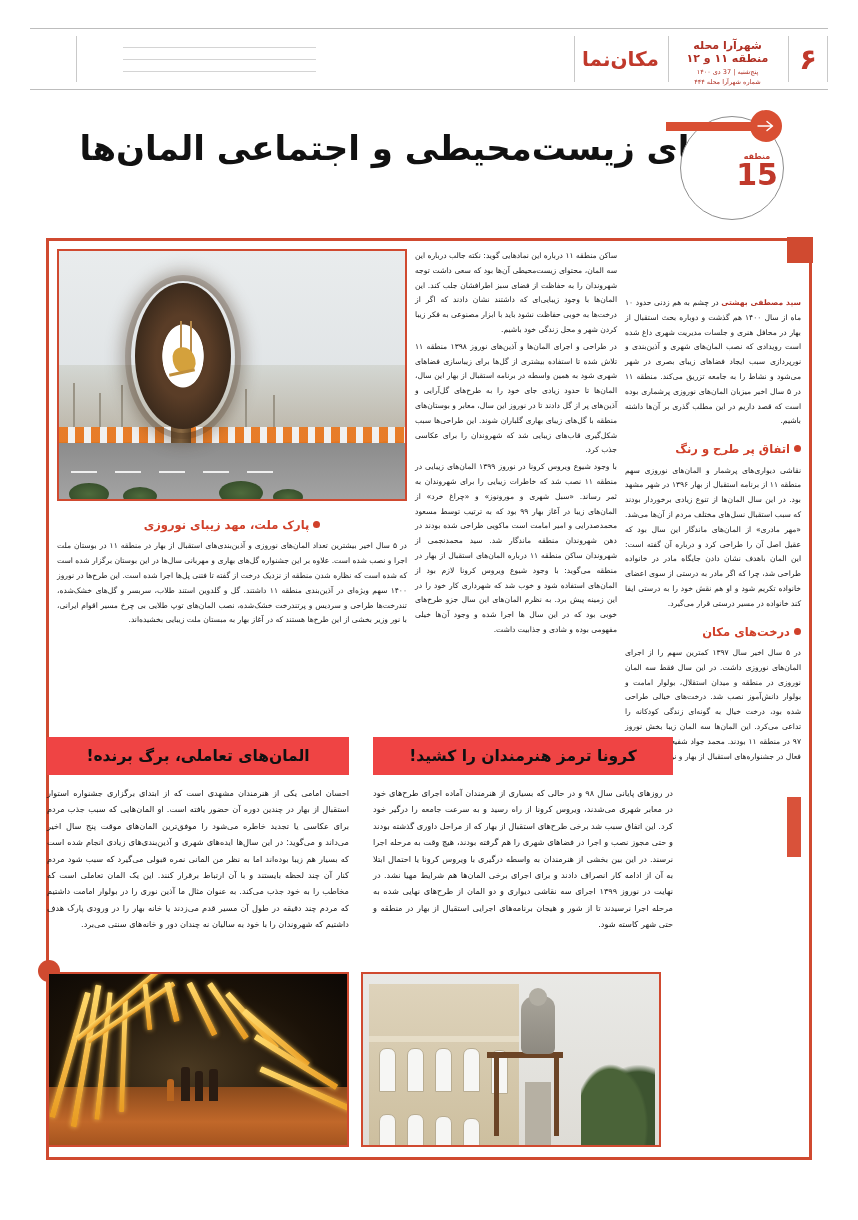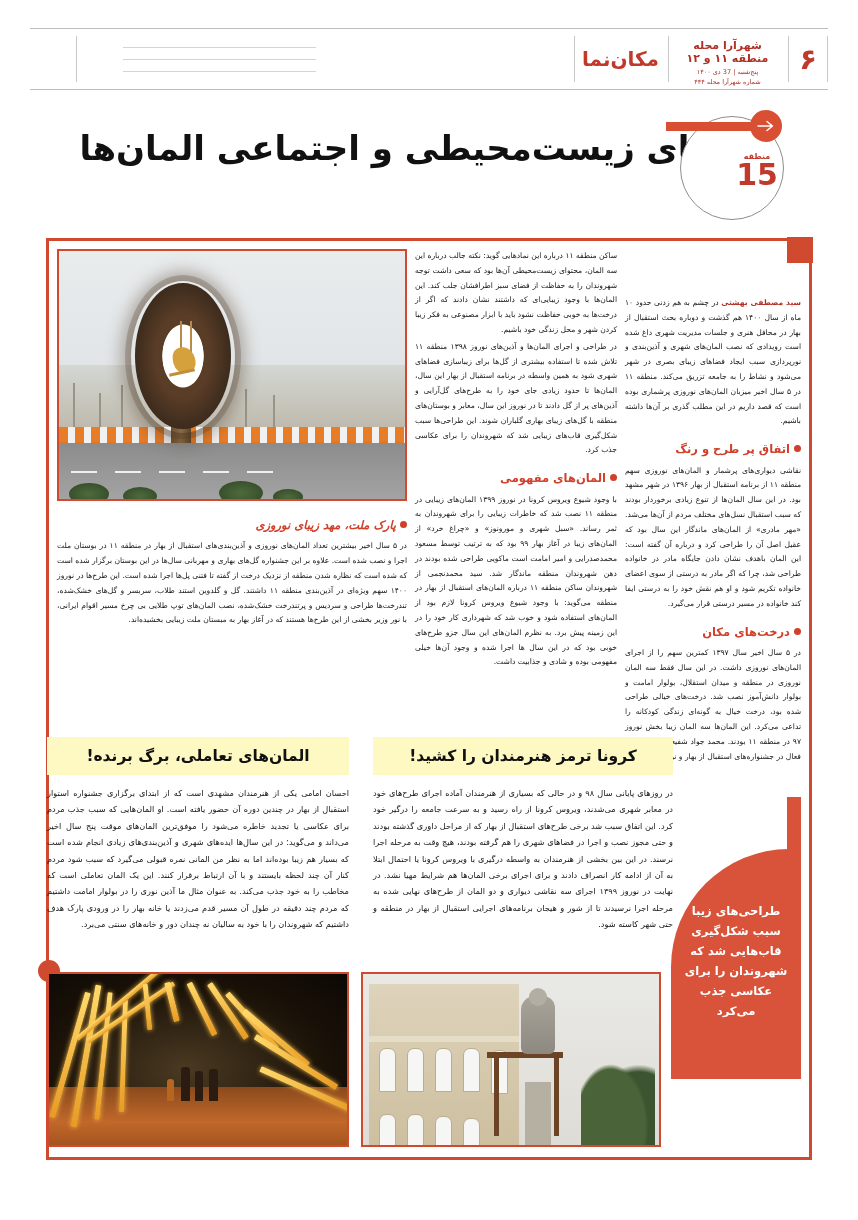--- a/index.html
+++ b/index.html
@@ -121,21 +121,21 @@
   .lead-name { color:#b03024; font-weight:bold; }
 
   .subhead {
     color:#d0402a; font-size:11.5px; font-weight:bold;
     margin:9px 0 3px 0; text-align:right;
   }
   .subhead .bullet {
     display:inline-block; width:7px; height:7px; border-radius:50%;
     background:#d0402a; margin-left:4px; vertical-align:1px;
   }
-  .subhead-c { text-align:right;font-style:italic; }
+  .subhead-c { text-align:center; }
 
   .col-right p, .col-mid p { margin-bottom:2px; }
 
   
   .hero-photo {
     position:absolute; top:0; right:0; left:0; height:252px;
     border:2px solid #d04a30; overflow:hidden; background:#cfd4d8;
   }
   .sky { position:absolute; inset:0; background:linear-gradient(#e9eced 0%, #dfe3e5 60%, #d7dbdd 100%); }
   .horizon-trees { position:absolute; bottom:72px; right:0; left:0; height:62px;
@@ -193,21 +193,21 @@
     position:absolute; top:60px; right:0px; width:14px; height:60px; background:#d9523a;
   }
 
   .story {
     position:absolute; top:0; width:300px;
   }
   .story-right { right:128px; }
   .story-left  { right:452px; width:302px; }
 
   .story-hd {
-    background:#fef9c3; height:38px;
+    background:#ef4444; height:38px;
     display:flex; align-items:center; justify-content:center;
     font-size:15.5px; font-weight:bold; color:#111; text-align:center;
     padding: 0 8px;
   }
   .story-body {
     margin-top:10px; font-size:8.2px; line-height:2.0; color:#151515;
     text-align:justify;
   }
 
   
@@ -305,23 +305,20 @@
         <div class="subhead">
           <span class="bullet"></span><span>درخت‌های مکان</span>
         </div>
         <p>در ۵ سال اخیر سال ۱۳۹۷ کمترین سهم را از اجرای المان‌های نوروزی داشت. در این سال فقط سه المان نوروزی در منطقه و میدان استقلال، بولوار امامت و بولوار دانش‌آموز نصب شد. درخت‌های خیالی طراحی شده بود، درخت خیال به گونه‌ای زندگی کودکانه را تداعی می‌کرد. این المان‌ها سه المان زیبا بخش نوروز ۹۷ در منطقه ۱۱ بودند. محمد جواد شفیعی از هنرمندان فعال در جشنواره‌های استقبال از بهار و نوروز است.</p>
       </div>
 
       <div class="col-mid">
         <p>ساکن منطقه ۱۱ درباره این نمادهایی گوید: نکته جالب درباره این سه المان، محتوای زیست‌محیطی آن‌ها بود که سعی داشت توجه شهروندان را به حفاظت از فضای سبز اطرافشان جلب کند. این المان‌ها با وجود زیبایی‌ای که داشتند نشان دادند که اگر از درخت‌ها به خوبی حفاظت نشود باید با ابزار مصنوعی به فکر زیبا کردن شهر و محل زندگی خود باشیم.</p>
         <p>در طراحی و اجرای المان‌ها و آذین‌های نوروز ۱۳۹۸ منطقه ۱۱ تلاش شده تا استفاده بیشتری از گل‌ها برای زیباسازی فضاهای شهری شود به همین واسطه در برنامه استقبال از بهار این سال، المان‌ها تا حدود زیادی جای خود را به طرح‌های گل‌آرایی و آذین‌های پر از گل دادند تا در نوروز این سال، معابر و بوستان‌های منطقه با گل‌های زیبای بهاری گلباران شوند. این طراحی‌ها سبب شکل‌گیری قاب‌های زیبایی شد که شهروندان را برای عکاسی جذب کرد.</p>
 
-        <div class="subhead">
-          <span class="bullet"></span><span>المان‌های مفهومی</span>
-        </div>
         <p>با وجود شیوع ویروس کرونا در نوروز ۱۳۹۹ المان‌های زیبایی در منطقه ۱۱ نصب شد که خاطرات زیبایی را برای شهروندان به ثمر رساند. «سبل شهری و مورونوز» و «چراغ خرد» از المان‌های زیبا در آغاز بهار ۹۹ بود که به ترتیب توسط مسعود محمدصدرایی و امیر امامت است ماکویی طراحی شده بودند در دهن شهروندان منطقه ماندگار شد. سید محمدنجمی از شهروندان ساکن منطقه ۱۱ درباره المان‌های استقبال از بهار در منطقه می‌گوید: با وجود شیوع ویروس کرونا لازم بود از المان‌های استفاده شود و خوب شد که شهرداری کار خود را در این زمینه پیش برد. به نظرم المان‌های این سال جزو طرح‌های خوبی بود که در این سال ها اجرا شده و وجود آن‌ها خیلی مفهومی بوده و شادی و جذابیت داشت.</p>
       </div>
 
       <div class="col-left-top">
         <div class="hero-photo">
           <div class="sky"></div>
           <div class="horizon-trees"></div>
           <div class="tree-sil" style="left:14px;height:46px;"></div>
           <div class="tree-sil" style="left:40px;height:36px;"></div>
           <div class="tree-sil" style="left:62px;height:44px;"></div>
@@ -354,21 +351,20 @@
             <span class="bullet"></span><span>پارک ملت، مهد زیبای نوروزی</span>
           </div>
           <p>در ۵ سال اخیر بیشترین تعداد المان‌های نوروزی و آذین‌بندی‌های استقبال از بهار در منطقه ۱۱ در بوستان ملت اجرا و نصب شده است. علاوه بر این جشنواره گل‌های بهاری و مهربانی سال‌ها در این بوستان برگزار شده است که شده است که نظاره شدن منطقه از نزدیک درخت از گفته تا فتنی پل‌ها اجرا شده است. این طرح‌ها در نوروز ۱۴۰۰ سهم ویژه‌ای در آذین‌بندی منطقه ۱۱ داشتند. گل و گلدوین استند طلاب، سربسر و گل‌های خشک‌شده، تندرخت‌ها طراحی و سردیس و پرتندرخت خشک‌شده، نصب المان‌های توپ طلایی بی چرخ مسیر اقوام ایرانی، با نور وزیر بخشی از این طرح‌ها هستند که در آغاز بهار به مبستان ملت زیبایی بخشیده‌اند.</p>
         </div>
       </div>
     </div>
 
     <div class="bottom-area">
 
       <div class="quote-tail"></div>
-      <div class="quote-box">طراحی‌های زیبا سبب شکل‌گیری قاب‌هایی شد که شهروندان را برای عکاسی جذب می‌کرد</div>
 
       <div class="story story-right">
         <div class="story-hd">کرونا ترمز هنرمندان را کشید!</div>
         <div class="story-body">در روزهای پایانی سال ۹۸ و در حالی که بسیاری از هنرمندان آماده اجرای طرح‌های خود در معابر شهری می‌شدند، ویروس کرونا از راه رسید و به سرعت جامعه را درگیر خود کرد. این اتفاق سبب شد برخی طرح‌های استقبال از بهار که از مراحل داوری گذشته بودند و حتی مجوز نصب و اجرا در فضاهای شهری را هم گرفته بودند، هیچ وقت به مرحله اجرا نرسند. در این بین بخشی از هنرمندان به واسطه درگیری با ویروس کرونا یا احتمال ابتلا به آن از ادامه کار انصراف دادند و برای اجرای برخی المان‌ها هم شرایط مهیا نشد. در نهایت در نوروز ۱۳۹۹ اجرای سه نقاشی دیواری و دو المان از طرح‌های نهایی شده به مرحله اجرا نرسیدند تا از شور و هیجان برنامه‌های اجرایی استقبال از بهار در منطقه و حتی شهر کاسته شود.</div>
       </div>
 
       <div class="story story-left">
         <div class="story-hd">المان‌های تعاملی، برگ برنده!</div>
         <div class="story-body">احسان امامی یکی از هنرمندان مشهدی است که از ابتدای برگزاری جشنواره استوار استقبال از بهار در چندین دوره آن حضور یافته است. او المان‌هایی که سبب جذب مردم برای عکاسی یا تجدید خاطره می‌شود را موفق‌ترین المان‌های موقت پنج سال اخیر می‌داند و می‌گوید: در این سال‌ها ایده‌های شهری و آذین‌بندی‌های زیادی انجام شده است که بسیار هم زیبا بوده‌اند اما به نظر من المانی نمره قبولی می‌گیرد که سبب شود مردم کنار آن چند لحظه بایستند و با آن ارتباط برقرار کنند. این یک المان تعاملی است که مخاطب را به خود جذب می‌کند. به عنوان مثال ما آذین نوری را در بولوار امامت داشتیم که مردم چند دقیقه در طول آن مسیر قدم می‌زدند یا خانه بهار را در ورودی پارک هدف داشتیم که شهروندان را با خود به سالیان نه چندان دور و خانه‌های سنتی می‌برد.</div>
       </div>

